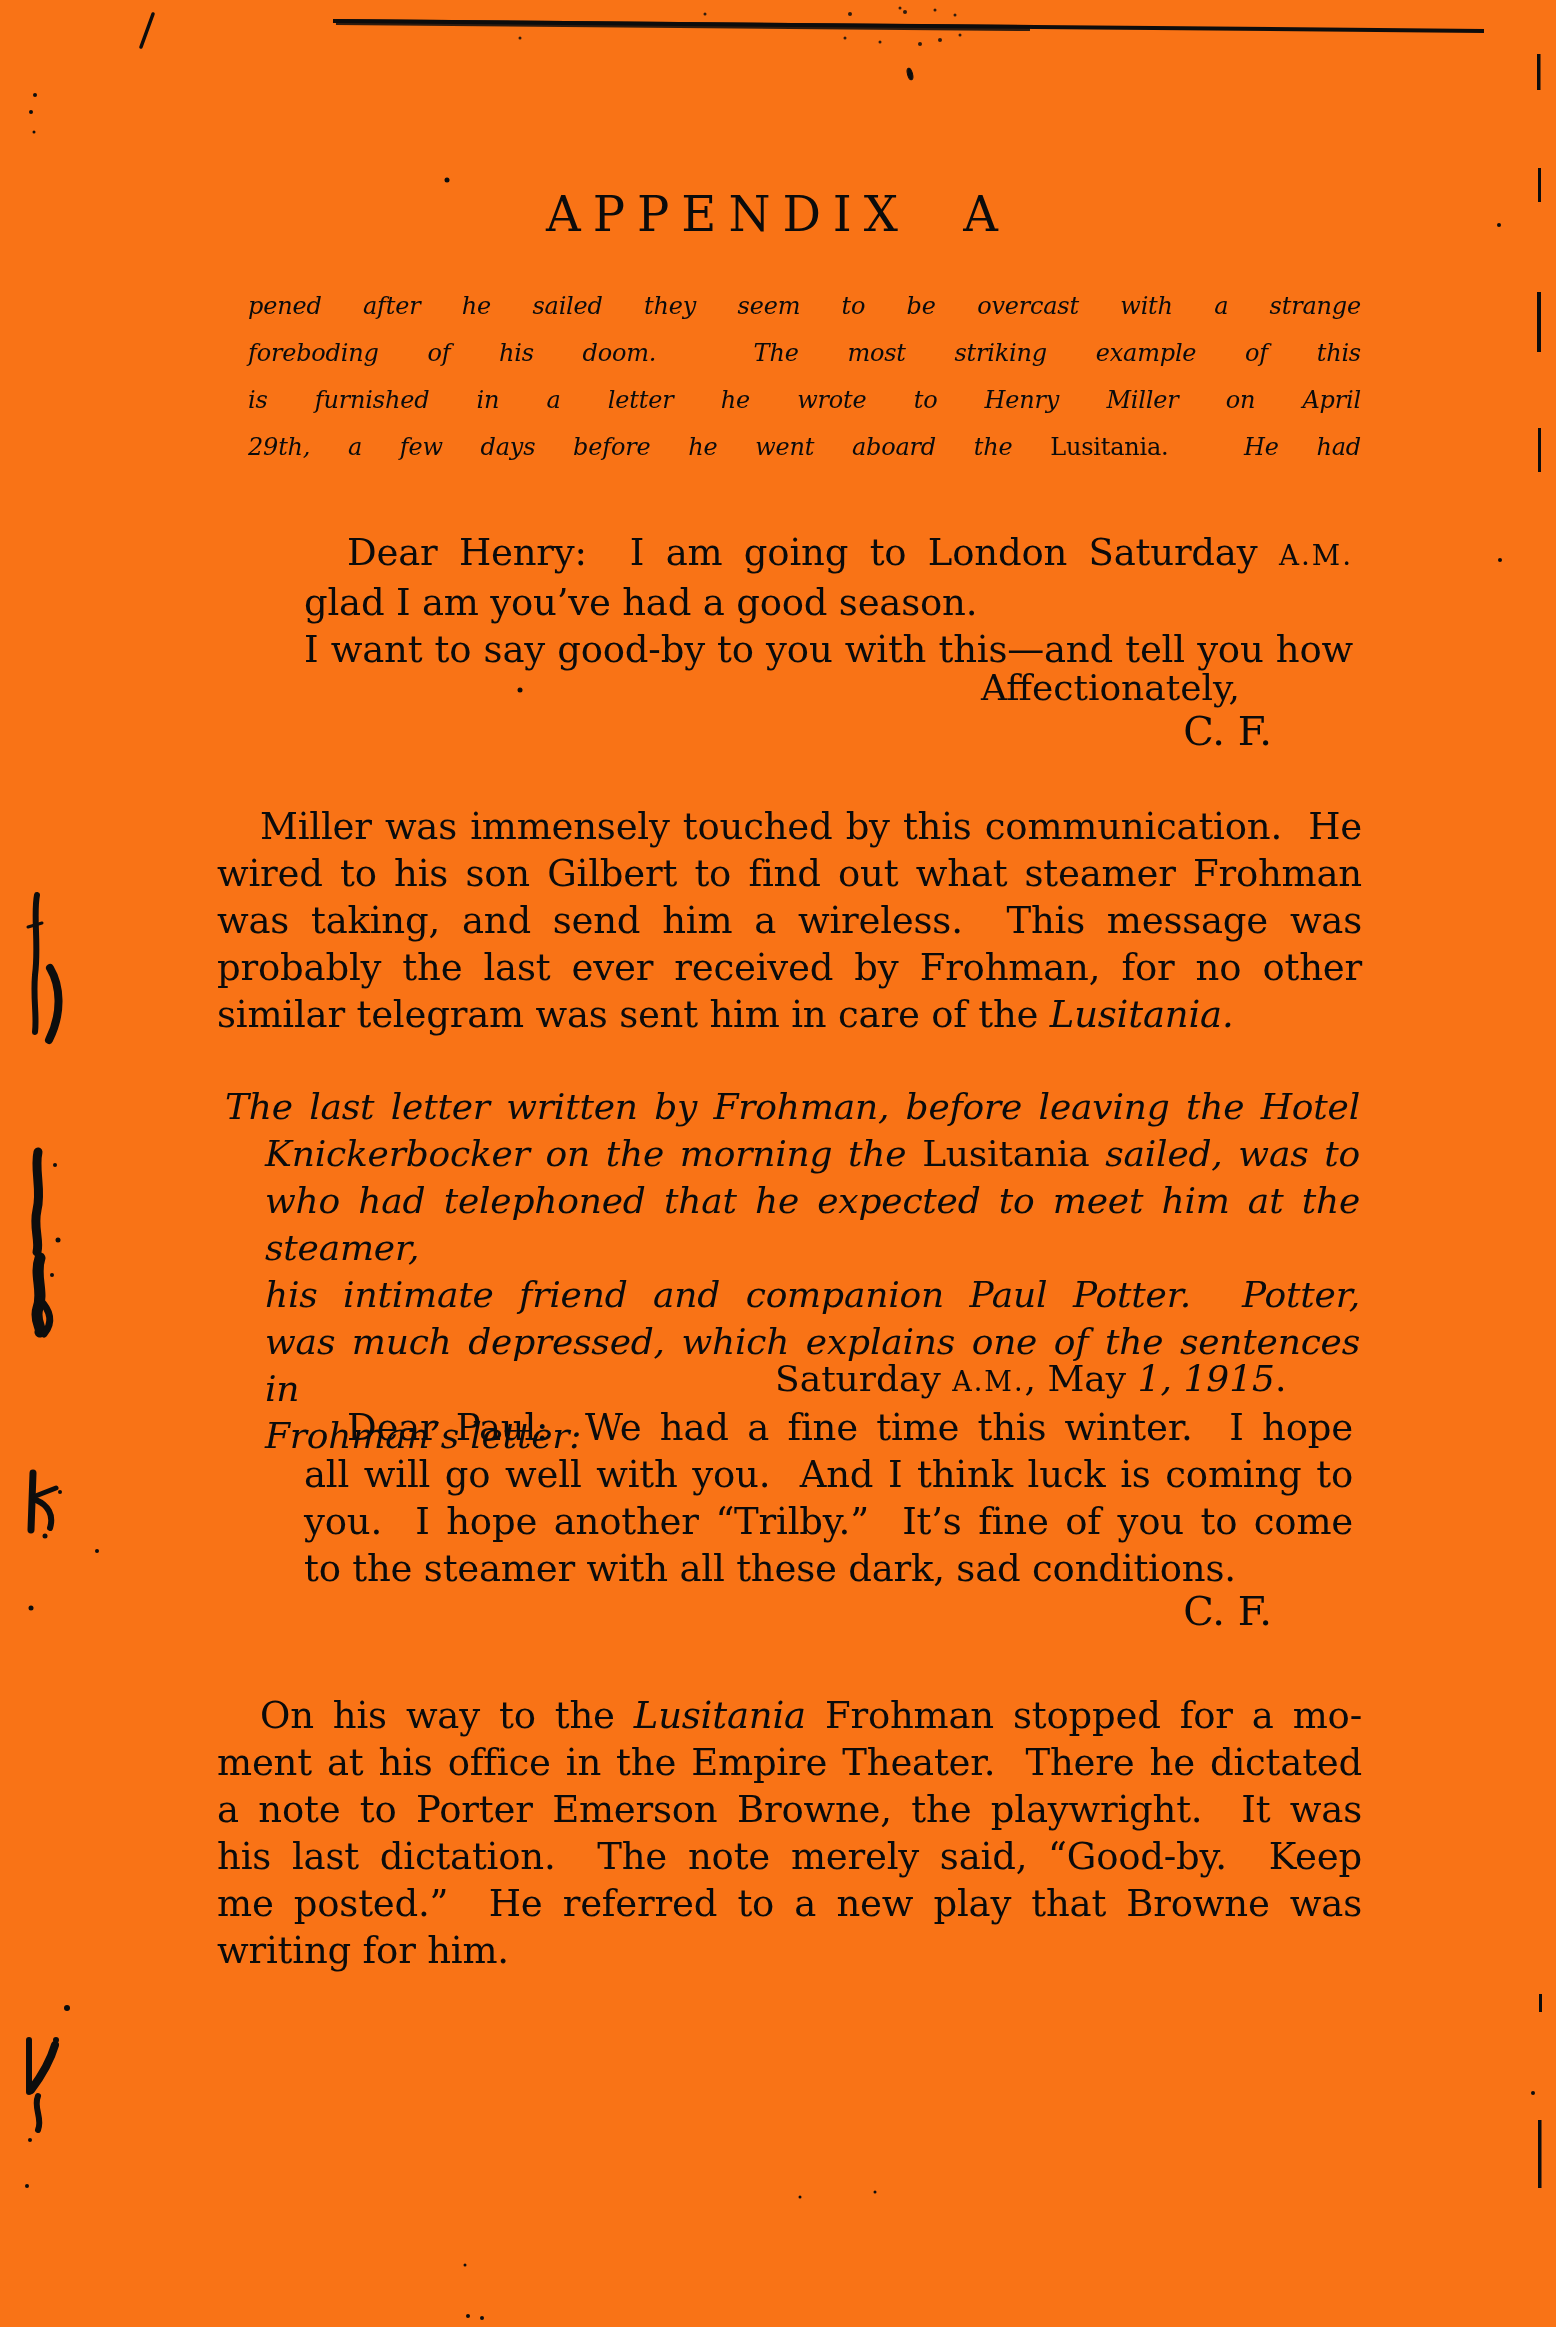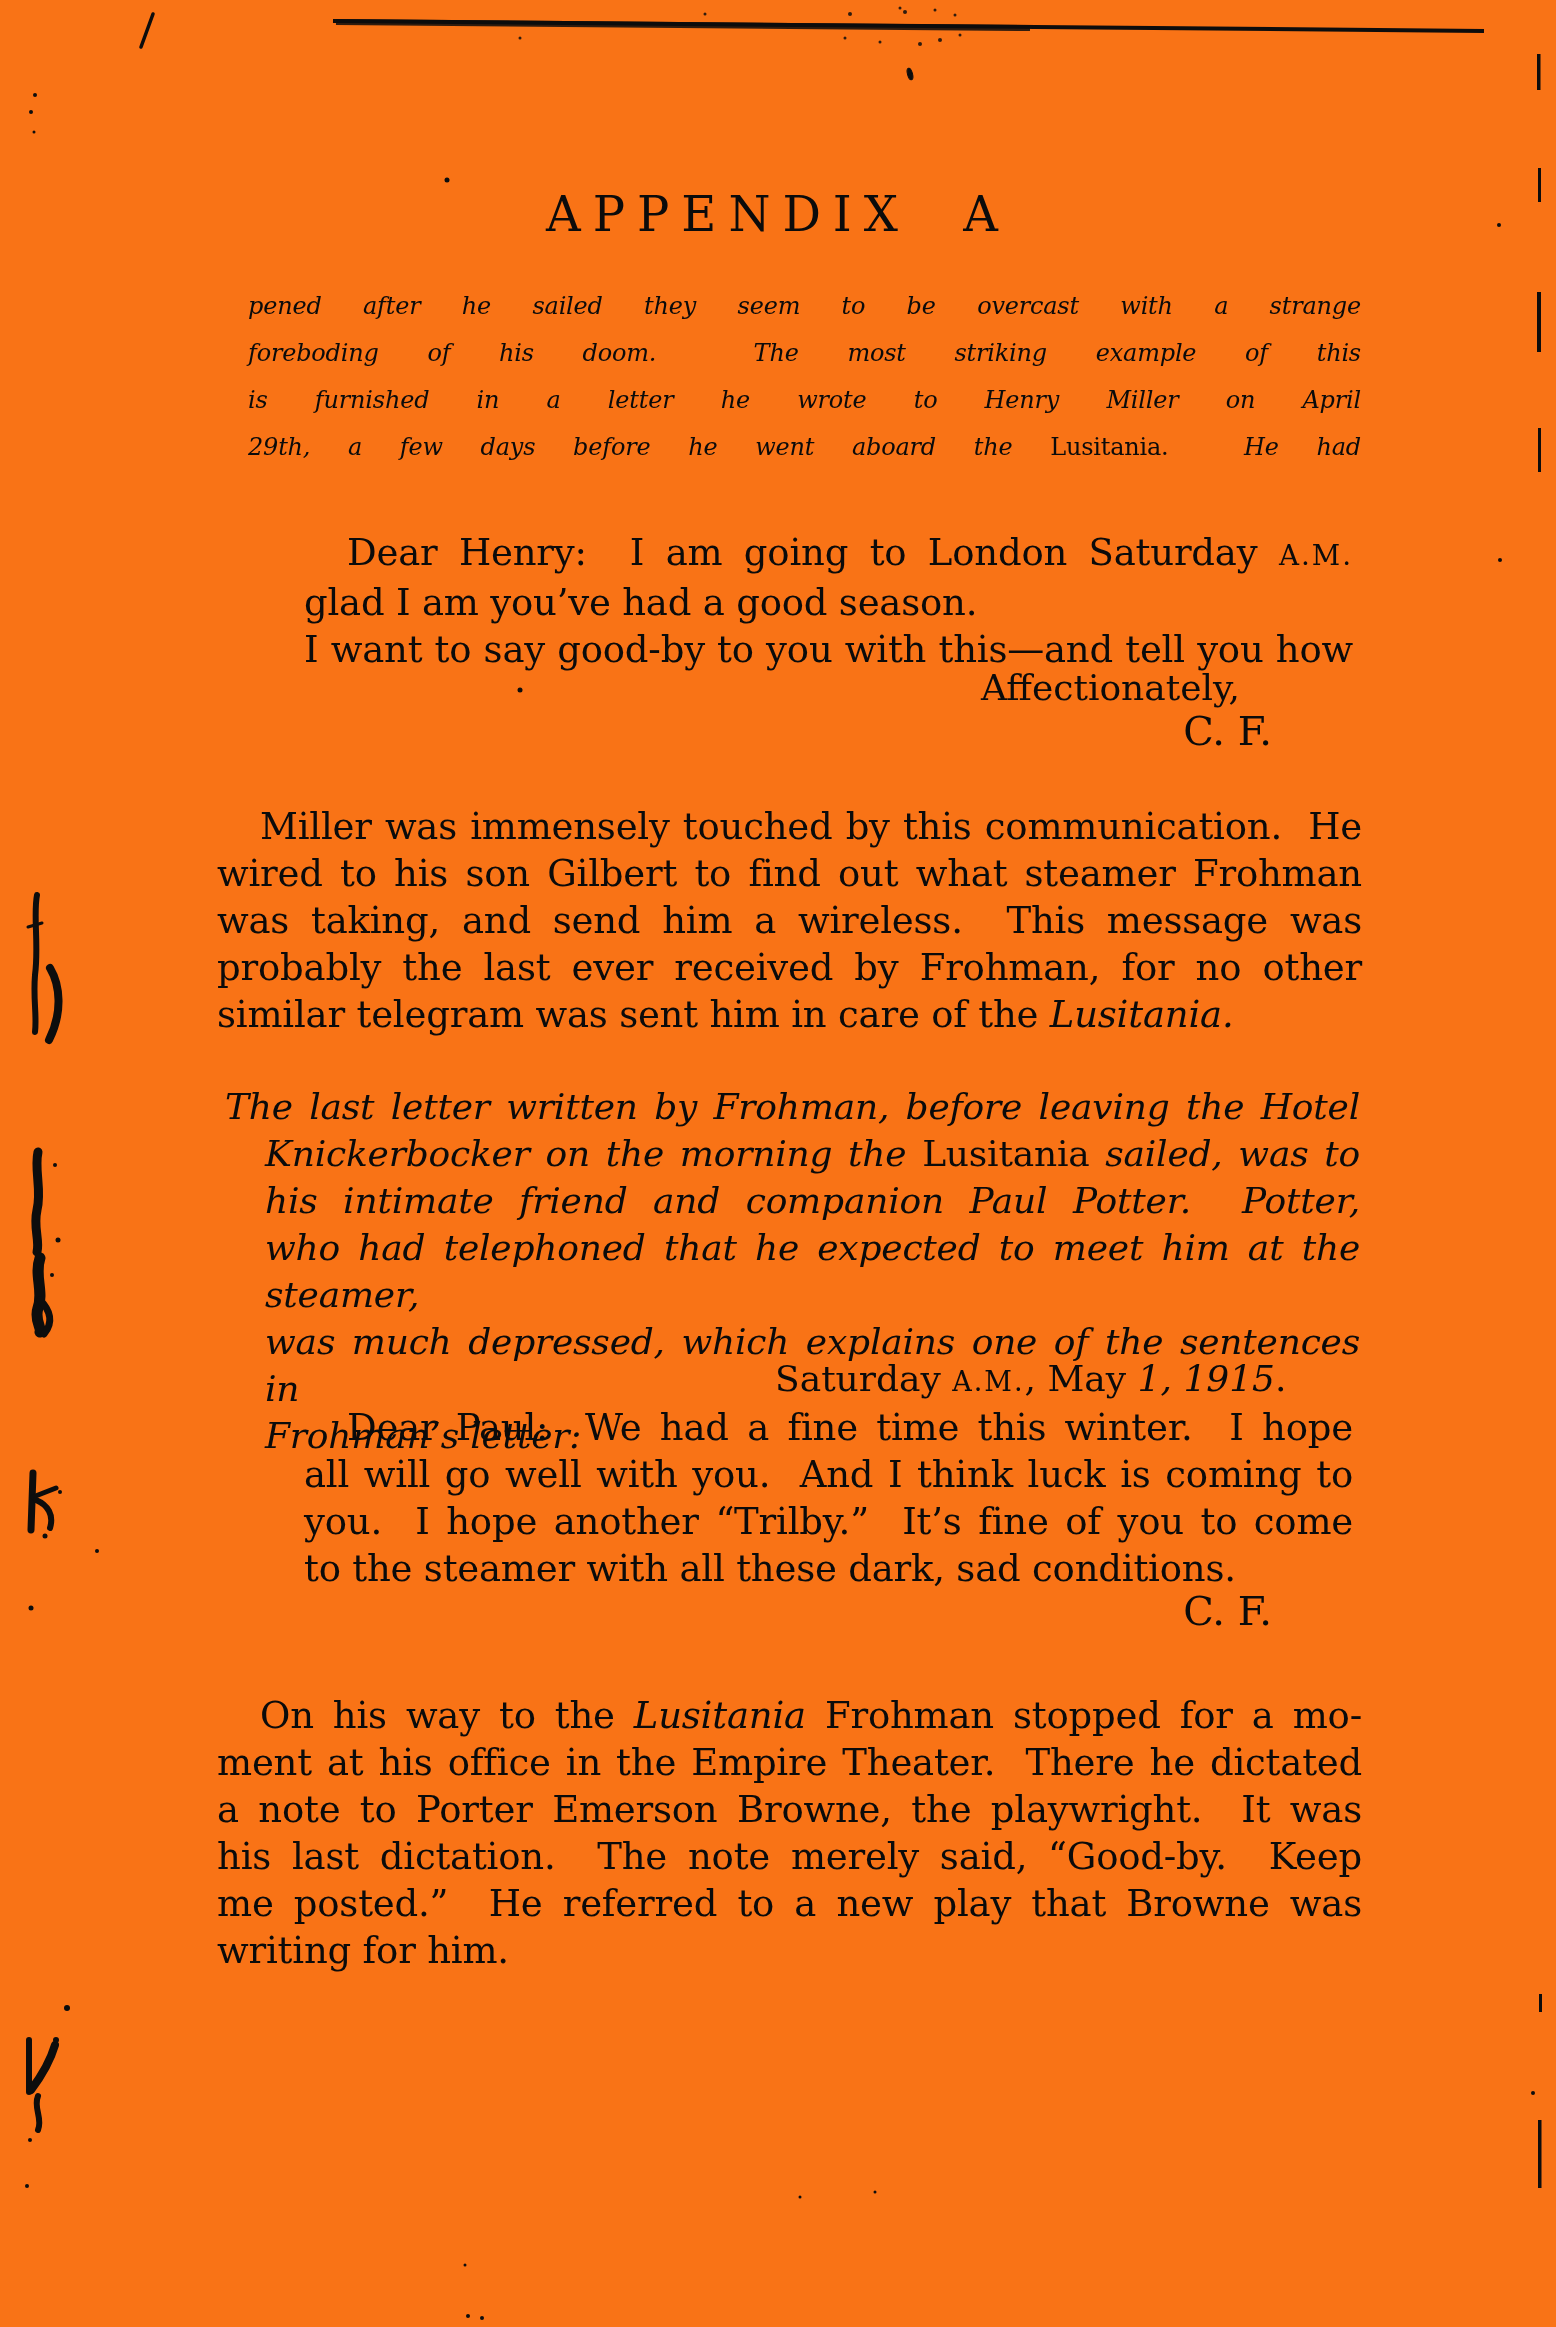--- a/index.html
+++ b/index.html
@@ -169,22 +169,22 @@
       <div class="jline first">Miller was immensely touched by this communication.  He</div>
       <div class="jline">wired to his son Gilbert to find out what steamer Frohman</div>
       <div class="jline">was taking, and send him a wireless.  This message was</div>
       <div class="jline">probably the last ever received by Frohman, for no other</div>
       <div class="jline last">similar telegram was sent him in care of the <span class="alt">Lusitania.</span></div>
     </section>
 
   <section class="block txt it italic2 hang">
       <div class="jline first">The last letter written by Frohman, before leaving the Hotel</div>
       <div class="jline">Knickerbocker on the morning the <span class="alt">Lusitania</span> sailed, was to</div>
+      <div class="jline">who had telephoned that he expected to meet him at the steamer,</div>
       <div class="jline">his intimate friend and companion Paul Potter.  Potter,</div>
-      <div class="jline">who had telephoned that he expected to meet him at the steamer,</div>
       <div class="jline">was much depressed, which explains one of the sentences in</div>
       <div class="jline last">Frohman’s letter:</div>
     </section>
 
   <div class="txt ro dateline">Saturday <span class="sc">A.M.</span>, May <span class="alt">1, 1915</span>.</div>
   <section class="block txt ro letter2 indent">
       <div class="jline first">Dear Paul:  We had a fine time this winter.  I hope</div>
       <div class="jline">all will go well with you.  And I think luck is coming to</div>
       <div class="jline">you.  I hope another “Trilby.”  It’s fine of you to come</div>
       <div class="jline last">to the steamer with all these dark, sad conditions.</div>

